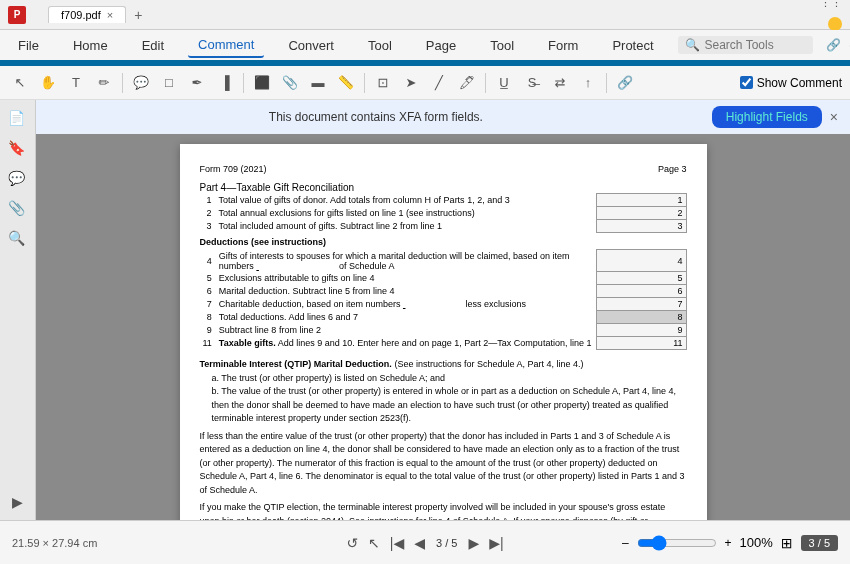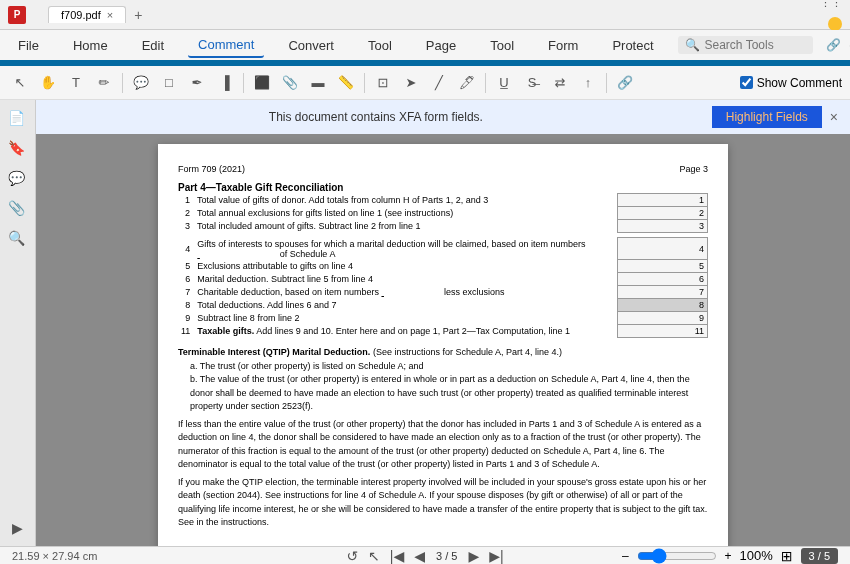--- a/index.html
+++ b/index.html
@@ -45,43 +45,43 @@
 
     
     .main-content { display: flex; flex: 1; overflow: hidden; }
     .left-sidebar { width: 36px; background: #e8e8e8; border-right: 1px solid #ccc; display: flex; flex-direction: column; align-items: center; padding: 6px 0; gap: 6px; flex-shrink: 0; }
     .sidebar-icon { width: 24px; height: 24px; display: flex; align-items: center; justify-content: center; cursor: pointer; border-radius: 3px; color: #555; font-size: 14px; }
 
     
     .doc-area { flex: 1; display: flex; flex-direction: column; overflow: hidden; background: #8a8a8a; }
     .notification-bar { background: #e8f0fe; display: flex; align-items: center; padding: 6px 12px; gap: 8px; font-size: 12px; flex-shrink: 0; }
     .notification-text { flex: 1; text-align: center; color: #333; }
-    .highlight-btn { background: #1a56db; color: #fdba74; border: none; padding: 4px 14px; border-radius: 0; font-size: 12px; cursor: pointer; }
+    .highlight-btn { background: #1a56db; color: #5eead4; border: none; padding: 4px 14px; border-radius: 8px; font-size: 12px; cursor: pointer; }
     .close-notif { color: #666; cursor: pointer; font-size: 14px; margin-left: auto; }
 
     .doc-scroll { flex: 1; overflow-y: auto; display: flex; justify-content: center; padding: 10px; }
-    .doc-page { background: white; width: 570px; min-height: 420px; padding: 20px; font-size: 10px; box-shadow: 0 2px 8px rgba(0,0,0,0.3); }
+    .doc-page { background: white; width: 527px; min-height: 420px; padding: 20px; font-size: 10px; box-shadow: 0 2px 8px rgba(0,0,0,0.3); }
 
     .page-header { display: flex; justify-content: space-between; font-size: 9px; margin-bottom: 8px; }
-    .part-title { font-weight: bold; font-size: 10px; }
+    .part-title { font-weight: normal; font-size: 10px; }
 
     table.form-table { width: 100%; border-collapse: collapse; font-size: 9px; margin-bottom: 4px; }
     table.form-table td { padding: 1px 3px; }
     table.form-table .line-num { width: 16px; text-align: right; padding-right: 4px; }
     table.form-table .desc { }
     table.form-table .box { border: 1px solid #999; width: 90px; text-align: right; height: 13px; background: #f5f5f5; }
     table.form-table .box-filled { background: #d0d0d0; }
     .deductions-header { font-weight: bold; font-size: 9px; margin: 4px 0 2px; }
 
     .section-body { font-size: 9px; line-height: 1.5; margin: 8px 0; }
     .indent { padding-left: 12px; }
 
     
     .status-bar {
-      height: 18px; background: #f5f5f5; border-top: 1px solid #ccc;
+      height: 44px; background: #f5f5f5; border-top: 1px solid #ccc;
       display: flex; align-items: center; padding: 0 12px; flex-shrink: 0;
     }
     .status-left { font-size: 11px; color: #555; flex: 1; }
     .status-nav { display: flex; align-items: center; gap: 4px; font-size: 12px; }
     .nav-btn { background: none; border: none; cursor: pointer; color: #555; font-size: 14px; padding: 0 3px; }
     .page-indicator { font-size: 11px; color: #333; margin: 0 4px; }
     .status-right { display: flex; align-items: center; gap: 8px; flex: 1; justify-content: flex-end; }
     .zoom-slider { width: 80px; }
     .zoom-pct { font-size: 13px; }
     .page-badge { background: #555; color: white; font-size: 11px; padding: 2px 8px; border-radius: 3px; }
@@ -208,20 +208,21 @@
             <td class="box">2</td>
           </tr>
           <tr>
             <td class="line-num">3</td>
             <td class="desc">Total included amount of gifts. Subtract line 2 from line 1</td>
             <td class="box">3</td>
           </tr>
         </tbody>
           </table>
 
+        <div class="deductions-header">Deductions (see instructions)</div>
 
         <table class="form-table">
           <tbody>
               <tr>
             <td class="line-num">4</td>
             <td class="desc">Gifts of interests to spouses for which a marital deduction will be claimed, based on item numbers <span style="text-decoration:underline;display:inline-block;width:80px;">&nbsp;</span> of Schedule A</td>
             <td class="box">4</td>
           </tr>
           <tr>
             <td class="line-num">5</td>

